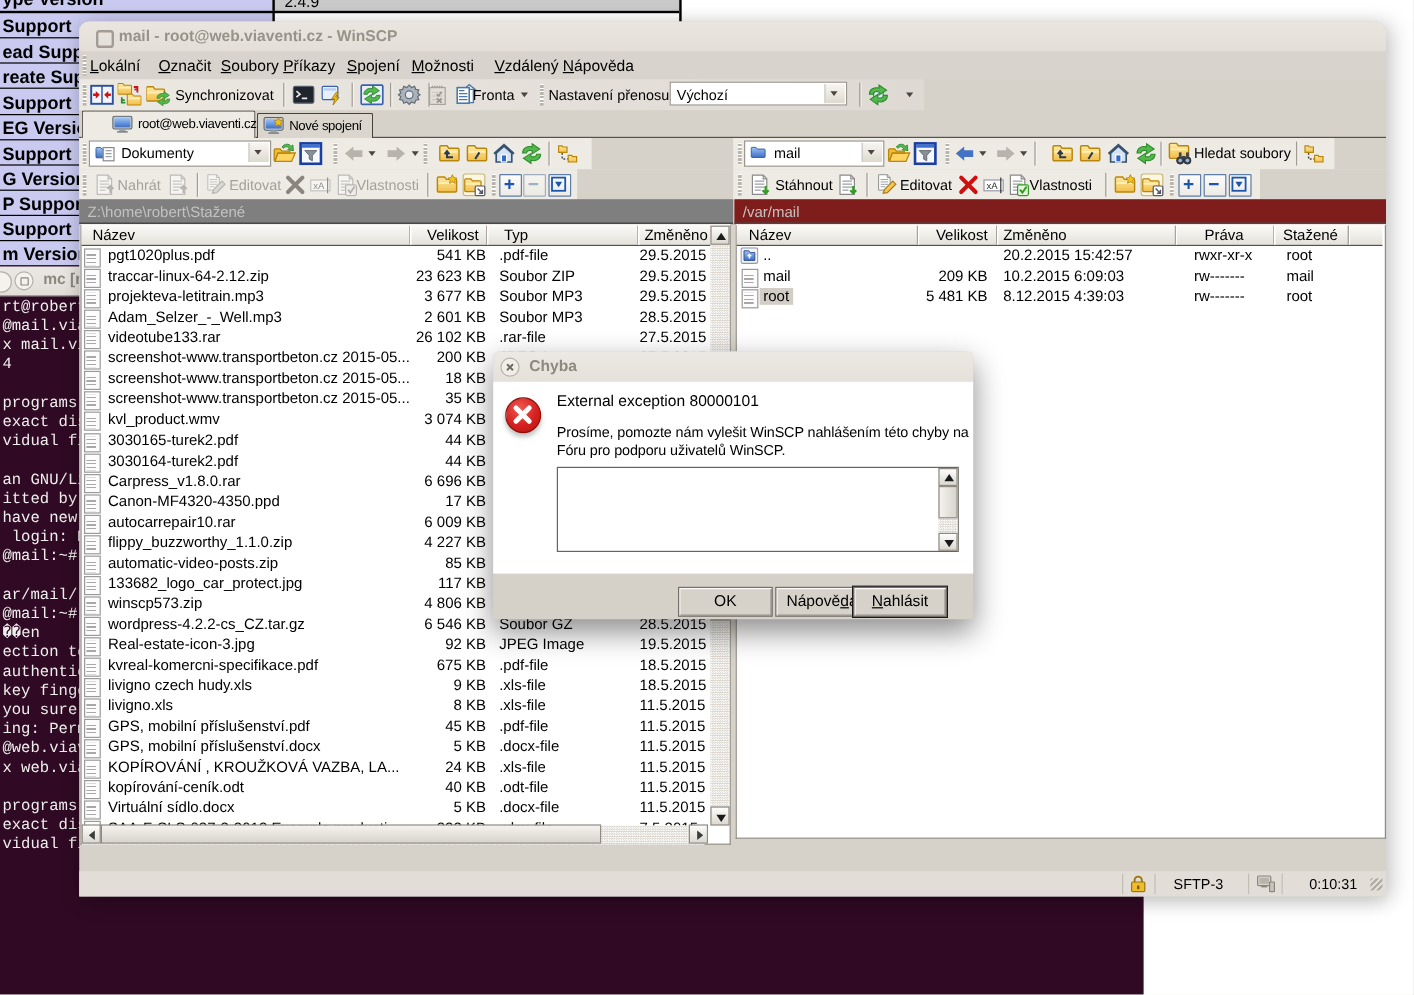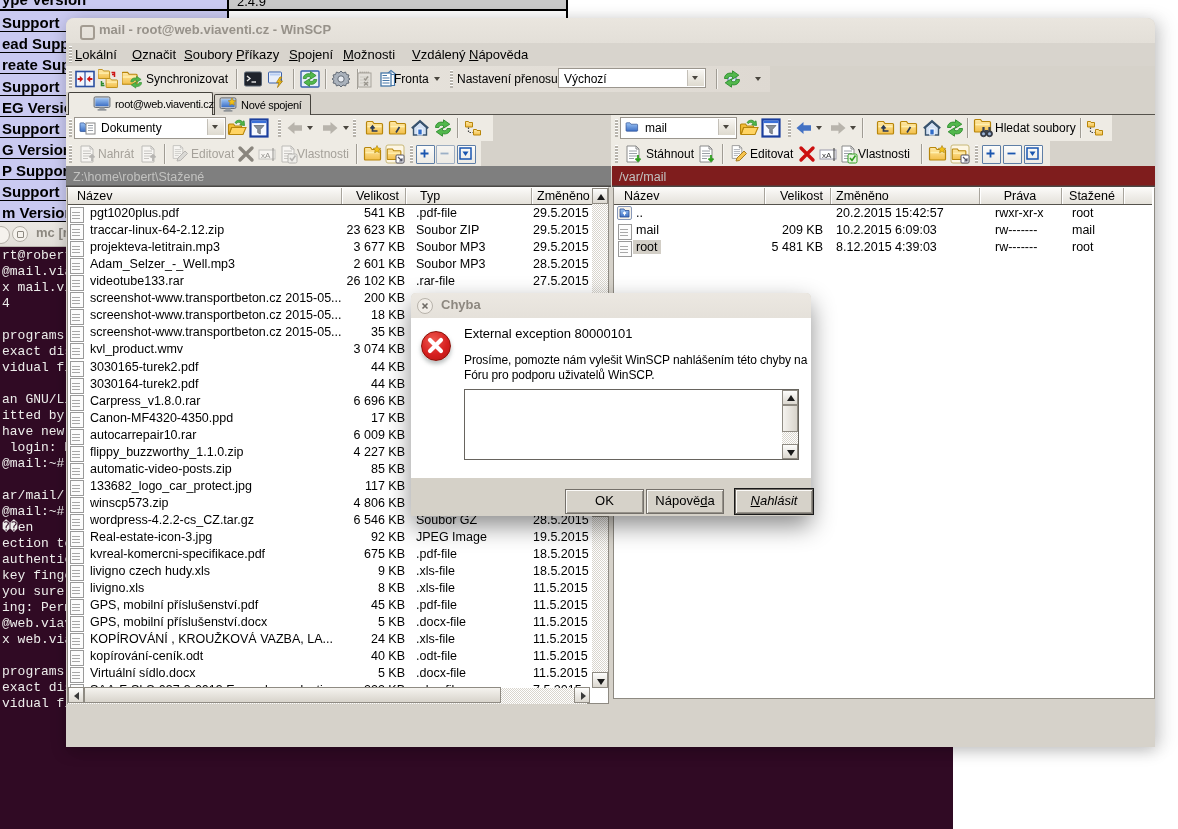--- a/index.html
+++ b/index.html
@@ -692,20 +692,35 @@
     <div class="row" style="left:0;top:52.1px;width:538px;">
       <div class="ficon abs" style="left:4px;top:1px;"></div>
       <div class="abs" style="left:19px;top:0;background:#d2cec6;padding:0 3px;">root</div>
       <div class="abs" style="left:59px;top:0;width:150px;text-align:right;">5 481 KB</div>
       <div class="abs" style="left:222px;top:0;">8.12.2015 4:39:03</div>
       <div class="abs" style="left:381px;top:0;">rw-------</div>
       <div class="abs" style="left:458px;top:0;">root</div>
     </div>
   </div>
 
+  <div class="abs" style="left:0;top:708px;width:1089px;height:21px;background:#e2ded7;">
+    <div class="abs" style="left:869px;top:2px;width:1px;height:17px;background:#c2beb6;"></div>
+    <div class="abs" id="ic-lock" style="left:876px;top:3px;width:13px;height:15px;"><svg width="13" height="15" viewBox="0 0 13 15">
+            <use href="#sy-lock"></use>
+          </svg></div>
+    <div class="abs" style="left:896px;top:2px;width:1px;height:17px;background:#c2beb6;"></div>
+    <div class="abs t12" style="left:912px;top:4px;">SFTP-3</div>
+    <div class="abs" style="left:974px;top:2px;width:1px;height:17px;background:#c2beb6;"></div>
+    <div class="abs" id="ic-pc" style="left:981px;top:3px;width:16px;height:15px;"><svg width="16" height="15" viewBox="0 0 16 15">
+            <use href="#sy-pc"></use>
+          </svg></div>
+    <div class="abs" style="left:1002px;top:2px;width:1px;height:17px;background:#c2beb6;"></div>
+    <div class="abs t12" style="left:1025px;top:4px;">0:10:31</div>
+    <div class="abs grip2" style="left:1076px;top:6px;"></div>
+  </div>
 </div>
 
 <div id="dlg" class="abs" style="left:411px;top:293px;width:400px;height:223px;background:#d5d1c8;border-radius:5px 5px 0 0;box-shadow:0 10px 25px rgba(0,0,0,0.45);">
 
   <div class="abs" style="left:0;top:0;width:400px;height:25px;background:linear-gradient(#ece8e2,#e5e1da);border-radius:5px 5px 0 0;">
     <div class="abs" style="left:6px;top:5px;width:14px;height:14px;border-radius:50%;background:#f1ede7;border:1px solid #b8b3ab;">
       <svg width="14" height="14" viewBox="0 0 14 14" style="position:absolute;left:0;top:0;">
             <path d="M4.5 4.5 L9.5 9.5 M9.5 4.5 L4.5 9.5" stroke="#6e6a64" stroke-width="1.6"></path>
           </svg>
     </div>
@@ -731,15 +746,15 @@
         <div class="sbthumb abs" style="left:0;top:15px;height:27px;"></div>
         <div class="sbbtn abs" style="left:0;top:54px;width:16px;height:15px;">
               <div class="arr-dn abs" style="left:4px;top:5px;"></div>
             </div>
       </div>
     </div>
   </div>
 
   <div class="wbtn" style="left:154px;top:196px;width:77px;">OK</div>
   <div class="wbtn" style="left:235px;top:196px;width:76px;">Nápově<u>d</u>a</div>
-  <div class="wbtn" style="left:324px;top:196px;width:76px;outline:1px solid #1a1a1a;outline-offset:0px;font-style:italic;"><u>N</u>ahlásit</div>
+  <div class="wbtn" style="left:300px;top:196px;width:76px;outline:1px solid #1a1a1a;outline-offset:0px;"><u>N</u>ahlásit</div>
 </div>
 
 </div>
 </body></html>

